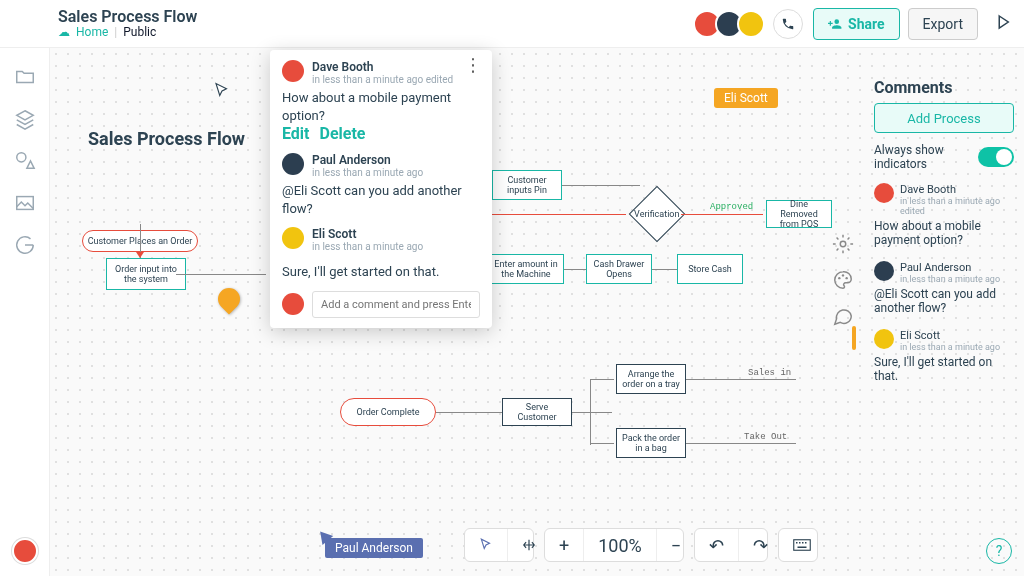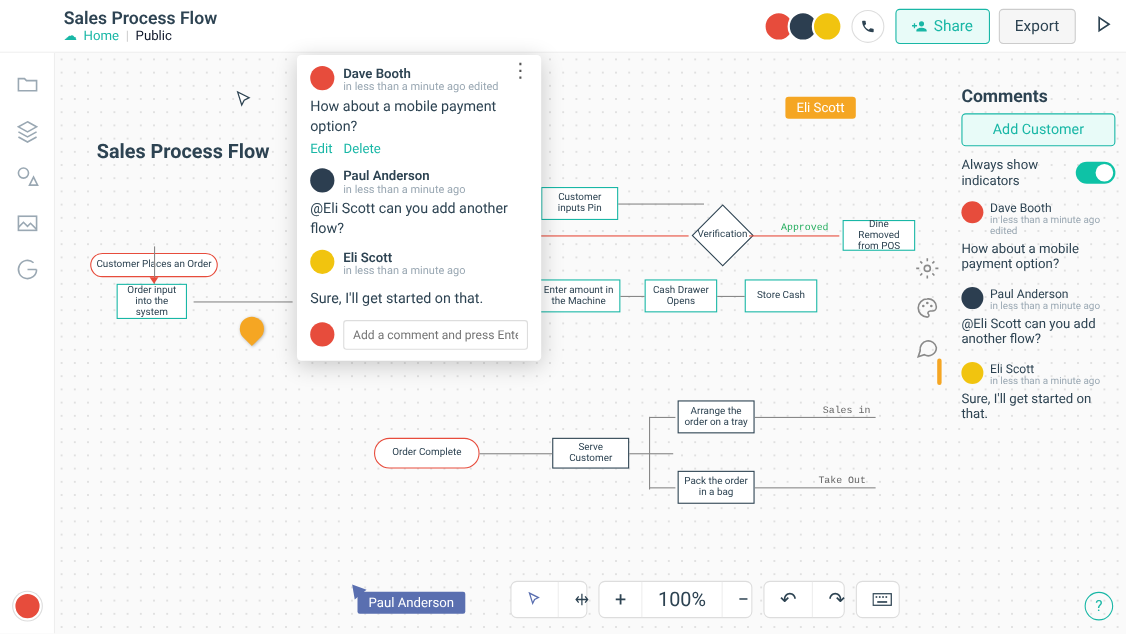--- a/index.html
+++ b/index.html
@@ -14,21 +14,21 @@
   .crumbs .home { color: #19b7a6; }
   .crumbs .sep { color: #ccc; }
   .crumbs .public { color: #0f172a; }
   .spacer { flex: 1; }
   .avatars { display: flex; }
   .avatars .av { width: 28px; height: 28px; border-radius: 50%; margin-left: -6px; border: 2px solid #fff; }
   .avatars .av:nth-child(1){background:#e74c3c;}
   .avatars .av:nth-child(2){background:#2c3e50;}
   .avatars .av:nth-child(3){background:#f1c40f;}
   .phonebtn { width: 30px; height: 30px; margin-left: 8px; border: 1px solid #ddd; border-radius: 50%; display:flex; align-items:center; justify-content:center; color:#2d4352;}
-  .share-btn { margin-left: 10px; height: 32px; padding: 0 14px; border: 1px solid #19b7a6; background: #e8fbf8; color: #19b7a6; border-radius: 4px; display:flex; align-items:center; gap:6px; font-size:14px; font-weight:400;}
+  .share-btn { margin-left: 10px; height: 32px; padding: 0 14px; border: 1px solid #19b7a6; background: #e8fbf8; color: #19b7a6; border-radius: 4px; display:flex; align-items:center; gap:6px; font-size:14px; font-weight:700;}
   .export-btn { margin-left: 8px; height: 32px; padding: 0 14px; border: 1px solid #ccc; background: #f6f6f6; color:#2d4352; border-radius:4px; font-size:14px; }
   .play-btn { margin-left: 16px; color:#2d4352; }
   
   .leftbar { position: absolute; left: 0; top: 48px; width: 50px; bottom: 0; background:#fff; border-right:1px solid #eee; display:flex; flex-direction:column; align-items:center; gap:20px; padding-top:18px;}
   .leftbar .ic { width:22px; height:22px; color:#9aa8b3; }
   .leftbar .me-av { position:absolute; bottom:12px; left:12px; width:26px; height:26px; border-radius:50%; background:#e74c3c; border:2px solid #fff; box-shadow:0 0 0 1px #ddd;}
   
   .canvas { position:absolute; left:50px; top:48px; right:0; bottom:0; background-image: radial-gradient(#e0e0e0 1px, transparent 1px); background-size: 12px 12px; }
   .flowtitle { position:absolute; left:38px; top:80px; font-size:18px; font-weight:700; color:#2d4352;}
   
@@ -45,21 +45,21 @@
   .eli-hl { position:absolute; background:#f5a623; color:#fff; font-size:12px; padding:3px 10px; border-radius:3px;}
   
   .popup { position:absolute; left:220px; top:2px; width:222px; background:#fff; box-shadow:0 4px 20px rgba(0,0,0,.2); border-radius:4px; padding:10px 12px; }
   .popup .c { margin-bottom:10px; }
   .popup .row { display:flex; gap:8px; align-items:flex-start;}
   .popup .av2 { width:22px; height:22px; border-radius:50%; flex-shrink:0;}
   .popup .av2.a{background:#e74c3c;} .popup .av2.b{background:#2c3e50;} .popup .av2.c{background:#f1c40f;}
   .popup .name { font-size:12px; color:#2d4352; font-weight:600;}
   .popup .meta { font-size:10px; color:#9aa8b3;}
   .popup .body { font-size:13px; color:#2d4352; margin-top:4px; line-height:1.35;}
-  .popup .actions span { font-size:12px; color:#19b7a6; margin-right:10px;}
+  .popup .actions span { font-size:16px; color:#19b7a6; margin-right:10px;font-weight:bold;}
   .popup .menu-dots { position:absolute; right:10px; top:10px; color:#555; font-size:18px; line-height:.5;}
   .popup .input-row { display:flex; align-items:center; gap:8px; margin-top:6px;}
   .popup input { flex:1; border:1px solid #ddd; border-radius:3px; padding:6px 8px; font-size:11px; color:#888;}
   
   .livecursor { position:absolute; background:#5a6fb0; color:#fff; font-size:12px; padding:3px 10px; border-radius:2px;}
   .livecursor::before { content:''; position:absolute; left:-8px; top:-8px; width:0; height:0; border-left:7px solid transparent; border-right:7px solid transparent; border-bottom:12px solid #5a6fb0; transform:rotate(-40deg);}
   
   .bt-group { position:absolute; bottom:14px; height:34px; background:#fff; border:1px solid #ddd; border-radius:6px; display:flex; align-items:center;}
   .bt-group .cell { padding:0 14px; height:100%; display:flex; align-items:center; justify-content:center; color:#2d4352; border-right:1px solid #eee; font-size:18px;}
   .bt-group .cell:last-child{border-right:none;}
@@ -157,21 +157,21 @@
 
   <div class="cursor-icon" style="left:163px; top:34px;">
     <svg width="18" height="18" viewBox="0 0 24 24">
         <path fill="#fff" stroke="#2d4352" stroke-width="1.5" d="M4 2l5 16 3-6 6-3z"></path>
       </svg>
   </div>
 
   <div class="node terminator" style="left:32px; top:154px; width:116px; height:22px;margin-top:28px;">
       <span>Customer Places an Order</span>
     </div>
-  <div class="node process" style="left:56px; top:210px; width:64px; height:32px;">
+  <div class="node process" style="left:56px; top:210px; width:80px; height:32px;">
       <span>Order input into the system</span>
     </div>
   <div class="node process" style="left:442px; top:122px; width:70px; height:30px;">
       <span>Customer inputs Pin</span>
     </div>
   <div class="node diamond" style="left:587px; top:146px; width:40px; height:40px;">
       <span>Verification</span>
     </div>
   <div class="node process" style="left:716px; top:152px; width:66px; height:28px;">
       <span>Dine Removed from POS</span>
@@ -312,21 +312,21 @@
       </svg>
     <svg class="ri" viewBox="0 0 24 24">
         <path fill="none" stroke="currentColor" stroke-width="1.6" d="M21 12a8 8 0 01-12 7L3 21l2-6a8 8 0 1116-3z"></path>
       </svg>
   </div>
   <div class="accentbar" style="top:278px;"></div>
 </div>
 
 <div class="panel">
   <h3>Comments</h3>
-  <button class="addc">Add Customer</button>
+  <button class="addc">Add Process</button>
   <div class="alwaysrow">
     <span style="max-width:100px;">Always show indicators</span>
     <div class="toggle"></div>
   </div>
   <div class="pc">
     <div class="row">
         <div class="av3 a"></div>
         <div>
           <div class="name">Dave Booth</div>
           <div class="meta">in less than a minute ago edited</div>

